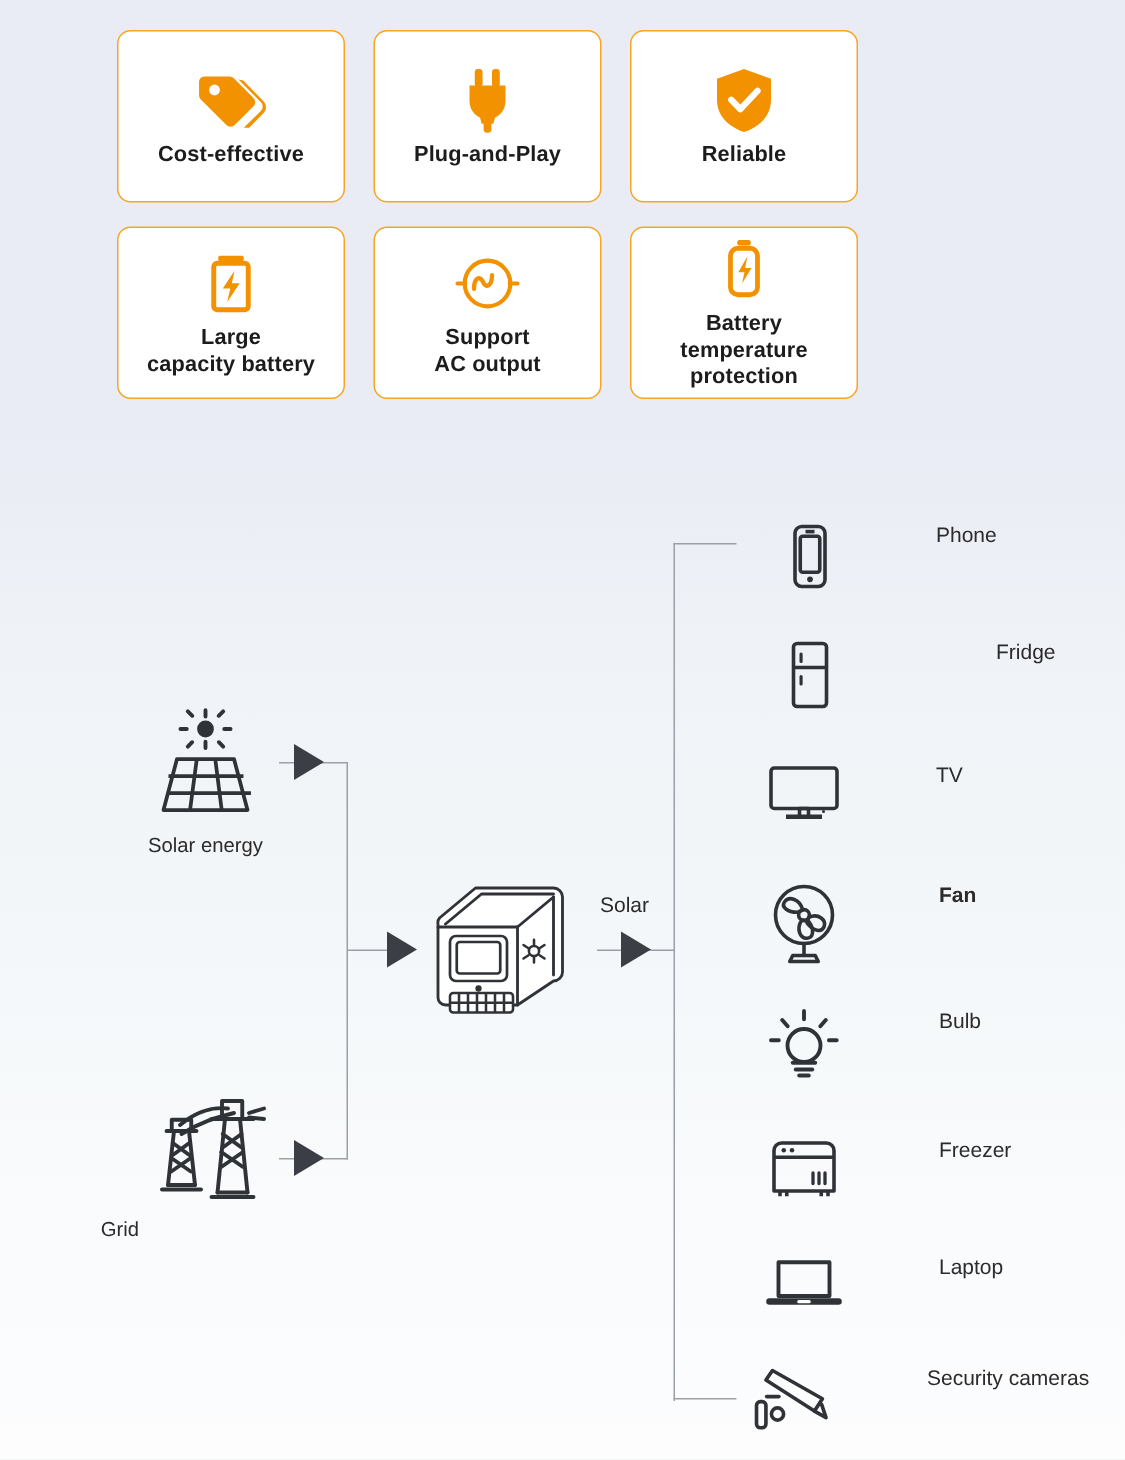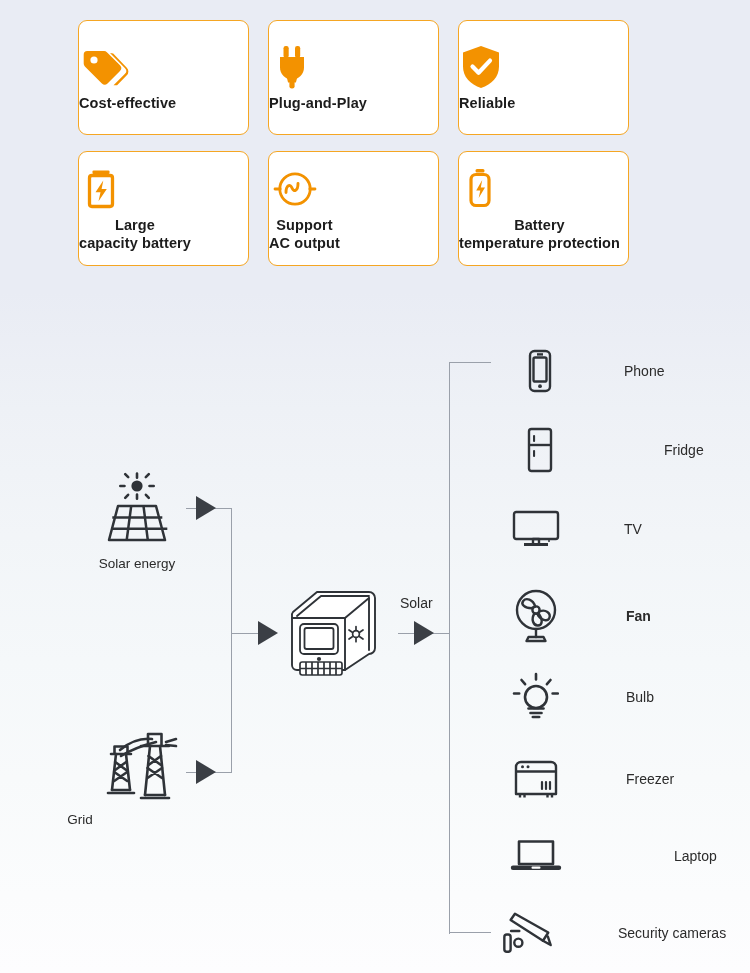--- a/index.html
+++ b/index.html
@@ -14,27 +14,27 @@
     position:absolute;inset:0;
     background:linear-gradient(180deg,#e9ecf4 0%,#e9ecf4 30%,#eef1f6 42%,#f2f5f8 55%,#f5f8fa 68%,#f8fafb 80%,#fbfcfd 92%,#fdfdfe 100%);
   }
 
   
   .cards{
     position:absolute;left:78px;top:20px;width:600px;
     display:flex;flex-wrap:wrap;gap:16px 19px;
   }
   .card{
-    width:171px;height:115px;
+    width:152px;height:115px;
     background:#ffffff;
     border:1.4px solid #f5a623;
     border-radius:9px;
     box-sizing:border-box;
     display:flex;flex-direction:column;
-    align-items:flex-start;justify-content:center;
+    align-items:center;justify-content:center;
     position:relative;
   }
   .card .ic{height:48px;display:flex;align-items:center;justify-content:center;margin-bottom:4px;}
   .card .lbl{
     font-size:14.5px;font-weight:bold;color:#1c1c1c;
     text-align:center;line-height:1.24;letter-spacing:.1px;
     white-space:pre-line;
   }
   .card.r2 .lbl{font-size:14.5px;}
 
@@ -47,21 +47,21 @@
   }
   .line{position:absolute;background:#9aa0aa;}
   .vline{width:1.3px;}
   .hline{height:1.3px;}
   .arrow{
     position:absolute;width:0;height:0;
     border-top:12px solid transparent;
     border-bottom:12px solid transparent;
     border-left:20px solid #3b3f45;
   }
-  .appl{position:absolute;display:flex;align-items:center;}
+  .appl{position:absolute;display:flex;}
   .appl .ai{width:56px;display:flex;justify-content:center;align-items:center;}
   .appl .an{margin-left:56px;font-size:14px;color:#2b2b2b;white-space:nowrap;}
   .loadlbl{position:absolute;font-size:14px;color:#2b2b2b;}
 </style>
 </head>
 <body>
 
 <div id="page">
 
   <div class="cards">
@@ -309,21 +309,21 @@
           <circle cx="11.5" cy="8.8" r="1.5" fill="#2f3338"></circle>
           <circle cx="17" cy="8.8" r="1.5" fill="#2f3338"></circle>
           <g stroke="#2f3338" stroke-width="2.2" stroke-linecap="round">
             <path d="M31 24 v7 M35 24 v7 M39 24 v7"></path>
           </g>
         </svg>
       </div>
       <div class="an" style="margin-left:62px;">Freezer</div>
     </div>
 
-    <div class="appl" style="left:508px;top:506px;gap:48px;">
+    <div class="appl" style="left:508px;top:506px;">
       <div class="ai">
         <svg width="52" height="40" viewBox="0 0 52 40">
           <g stroke="#2f3338" stroke-width="2.6" fill="none" stroke-linejoin="round">
             <path d="M9 5.5 h34 v22.5 h-34 Z"></path>
           </g>
           <path d="M3 29.5 h46 a1.6 1.6 0 0 1 0 4.4 h-46 a1.6 1.6 0 0 1 0 -4.4 Z" fill="#2f3338"></path>
           <rect x="21.5" y="30.6" width="9" height="2.2" rx="1" fill="#ffffff"></rect>
         </svg>
       </div>
       <div class="an" style="margin-left:62px;">Laptop</div>

